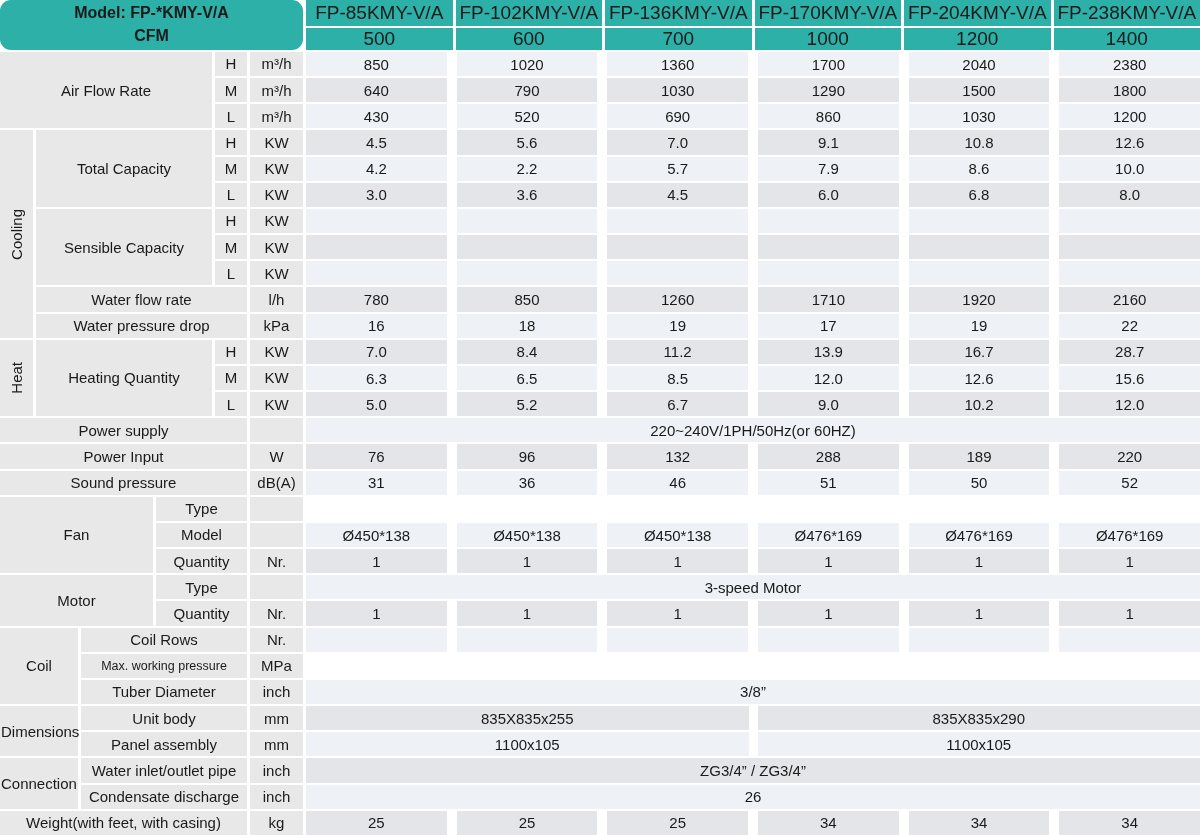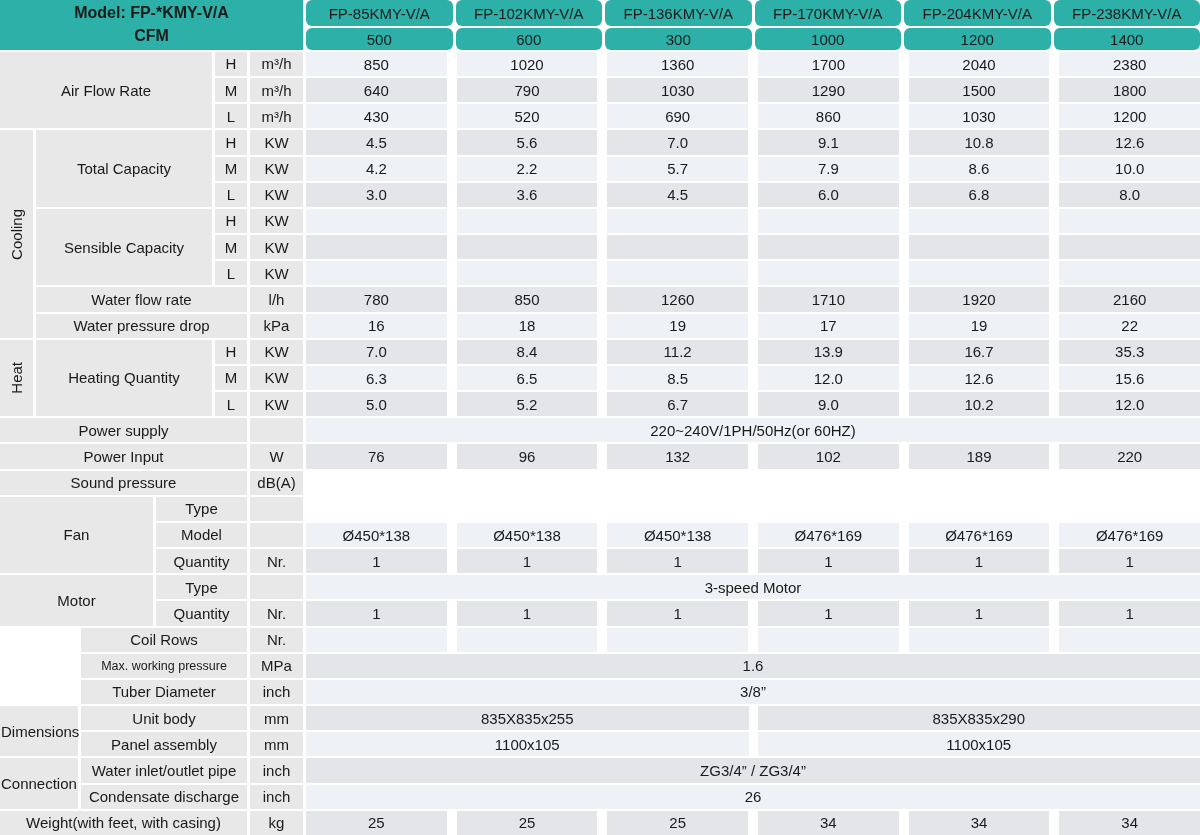--- a/index.html
+++ b/index.html
@@ -11,23 +11,23 @@
     width:1200px;height:835px;background:#fff;
     display:grid;
     grid-template-columns:33px 42px 72px 56px 32px 53px repeat(6,1fr);
     grid-template-rows:26px 22px repeat(30,1fr);
     gap:2px 3px;
     font-family:"Liberation Sans","DejaVu Sans",sans-serif;
     color:var(--text);font-size:15px;
   }
   .c{display:flex;align-items:center;justify-content:center;text-align:center;line-height:1.15;}
   .g{background:var(--label-bg);}
-  .thead{background:var(--teal);flex-direction:column;justify-content:space-evenly;font-weight:bold;font-size:16px;}
+  .thead{background:var(--teal);flex-direction:column;justify-content:space-evenly;font-weight:bold;font-size:16px;border-radius:11px;}
   .hdr-row{display:grid;grid-template-columns:repeat(6,1fr);column-gap:3px;}
-  .hdr-row>div{background:var(--teal);display:flex;align-items:center;justify-content:center;font-size:15px;border-radius:6px;}
+  .hdr-row>div{background:var(--teal);display:flex;align-items:center;justify-content:center;font-size:19px;}
   .drow{display:grid;grid-template-columns:repeat(6,1fr);column-gap:10px;}
   .drow2{display:grid;grid-template-columns:repeat(2,1fr);column-gap:9px;}
   .drow>div,.drow2>div{display:flex;align-items:center;justify-content:center;text-align:center;}
   .rowL>div,.c.L{background:var(--row-light);}
   .rowD>div,.c.D{background:var(--row-dark);}
   .vert span{writing-mode:vertical-rl;transform:rotate(180deg);}
   .sm{font-size:12.5px;}
   .ovf{justify-content:flex-start;white-space:nowrap;overflow:visible;z-index:2;padding-left:1px;}
   .nw{white-space:nowrap;}
 </style>
@@ -44,21 +44,21 @@
       <div>FP-85KMY-V/A</div>
       <div>FP-102KMY-V/A</div>
       <div>FP-136KMY-V/A</div>
       <div>FP-170KMY-V/A</div>
       <div>FP-204KMY-V/A</div>
       <div>FP-238KMY-V/A</div>
     </div>
   <div class="hdr-row" style="grid-area:2/7/3/13">
       <div>500</div>
       <div>600</div>
-      <div>300</div>
+      <div>700</div>
       <div>1000</div>
       <div>1200</div>
       <div>1400</div>
     </div>
 
   <div class="c g" style="grid-area:3/1/6/5">Air Flow Rate</div>
   <div class="c g" style="grid-area:3/5/4/6">H</div>
   <div class="c g" style="grid-area:4/5/5/6">M</div>
   <div class="c g" style="grid-area:5/5/6/6">L</div>
   <div class="c g" style="grid-area:3/6/4/7">m³/h</div>
@@ -186,21 +186,21 @@
   <div class="c g" style="grid-area:16/5/17/6">L</div>
   <div class="c g" style="grid-area:14/6/15/7">KW</div>
   <div class="c g" style="grid-area:15/6/16/7">KW</div>
   <div class="c g" style="grid-area:16/6/17/7">KW</div>
   <div class="drow rowD" style="grid-area:14/7/15/13">
       <div>7.0</div>
       <div>8.4</div>
       <div>11.2</div>
       <div>13.9</div>
       <div>16.7</div>
-      <div>35.3</div>
+      <div>28.7</div>
     </div>
   <div class="drow rowL" style="grid-area:15/7/16/13">
       <div>6.3</div>
       <div>6.5</div>
       <div>8.5</div>
       <div>12.0</div>
       <div>12.6</div>
       <div>15.6</div>
     </div>
   <div class="drow rowD" style="grid-area:16/7/17/13">
@@ -214,26 +214,34 @@
 
   <div class="c g" style="grid-area:17/1/18/6">Power supply</div>
   <div class="c g" style="grid-area:17/6/18/7"></div>
   <div class="c L" style="grid-area:17/7/18/13">220~240V/1PH/50Hz(or 60HZ)</div>
   <div class="c g" style="grid-area:18/1/19/6">Power Input</div>
   <div class="c g" style="grid-area:18/6/19/7">W</div>
   <div class="drow rowD" style="grid-area:18/7/19/13">
       <div>76</div>
       <div>96</div>
       <div>132</div>
-      <div>102</div>
+      <div>288</div>
       <div>189</div>
       <div>220</div>
     </div>
   <div class="c g" style="grid-area:19/1/20/6">Sound pressure</div>
   <div class="c g" style="grid-area:19/6/20/7">dB(A)</div>
+  <div class="drow rowL" style="grid-area:19/7/20/13">
+      <div>31</div>
+      <div>36</div>
+      <div>46</div>
+      <div>51</div>
+      <div>50</div>
+      <div>52</div>
+    </div>
 
   <div class="c g" style="grid-area:20/1/23/4">Fan</div>
   <div class="c g" style="grid-area:20/4/21/6">Type</div>
   <div class="c g" style="grid-area:20/6/21/7"></div>
   <div class="c g" style="grid-area:21/4/22/6">Model</div>
   <div class="c g" style="grid-area:21/6/22/7"></div>
   <div class="drow rowL" style="grid-area:21/7/22/13">
       <div>Ø450*138</div>
       <div>Ø450*138</div>
       <div>Ø450*138</div>
@@ -260,33 +268,33 @@
   <div class="c g" style="grid-area:24/6/25/7">Nr.</div>
   <div class="drow rowD" style="grid-area:24/7/25/13">
       <div>1</div>
       <div>1</div>
       <div>1</div>
       <div>1</div>
       <div>1</div>
       <div>1</div>
     </div>
 
+  <div class="c g" style="grid-area:25/1/28/3">Coil</div>
   <div class="c g" style="grid-area:25/3/26/6">Coil Rows</div>
   <div class="c g" style="grid-area:25/6/26/7">Nr.</div>
   <div class="drow rowL" style="grid-area:25/7/26/13">
       <div></div>
       <div></div>
       <div></div>
       <div></div>
       <div></div>
       <div></div>
     </div>
   <div class="c g sm nw" style="grid-area:26/3/27/6">Max. working pressure</div>
   <div class="c g" style="grid-area:26/6/27/7">MPa</div>
-  <div class="c D" style="grid-area:26/7/27/13">1.6</div>
   <div class="c g" style="grid-area:27/3/28/6">Tuber Diameter</div>
   <div class="c g" style="grid-area:27/6/28/7">inch</div>
   <div class="c L" style="grid-area:27/7/28/13">3/8”</div>
 
   <div class="c g ovf" style="grid-area:28/1/30/3">Dimensions</div>
   <div class="c g" style="grid-area:28/3/29/6">Unit body</div>
   <div class="c g" style="grid-area:28/6/29/7">mm</div>
   <div class="drow2 rowD" style="grid-area:28/7/29/13">
       <div>835X835x255</div>
       <div>835X835x290</div>

